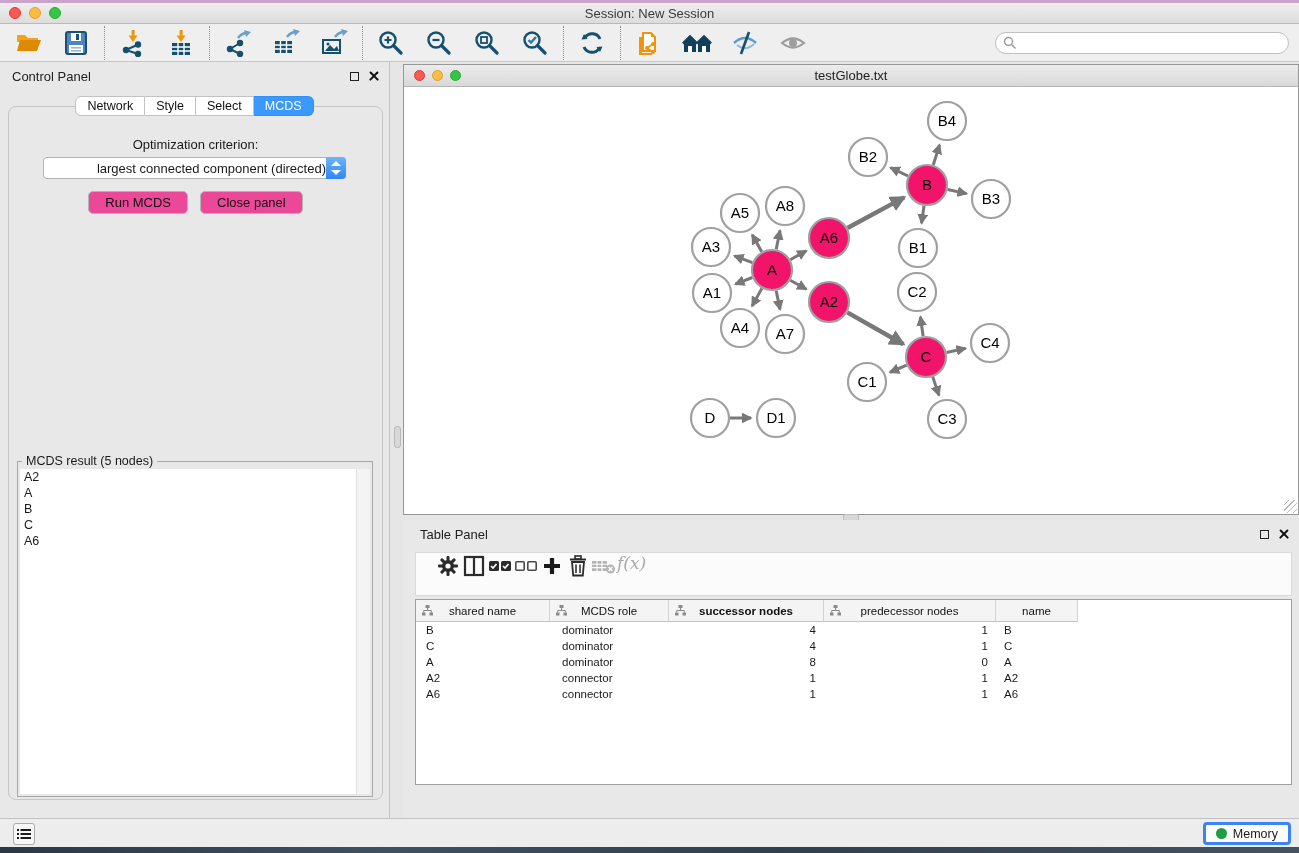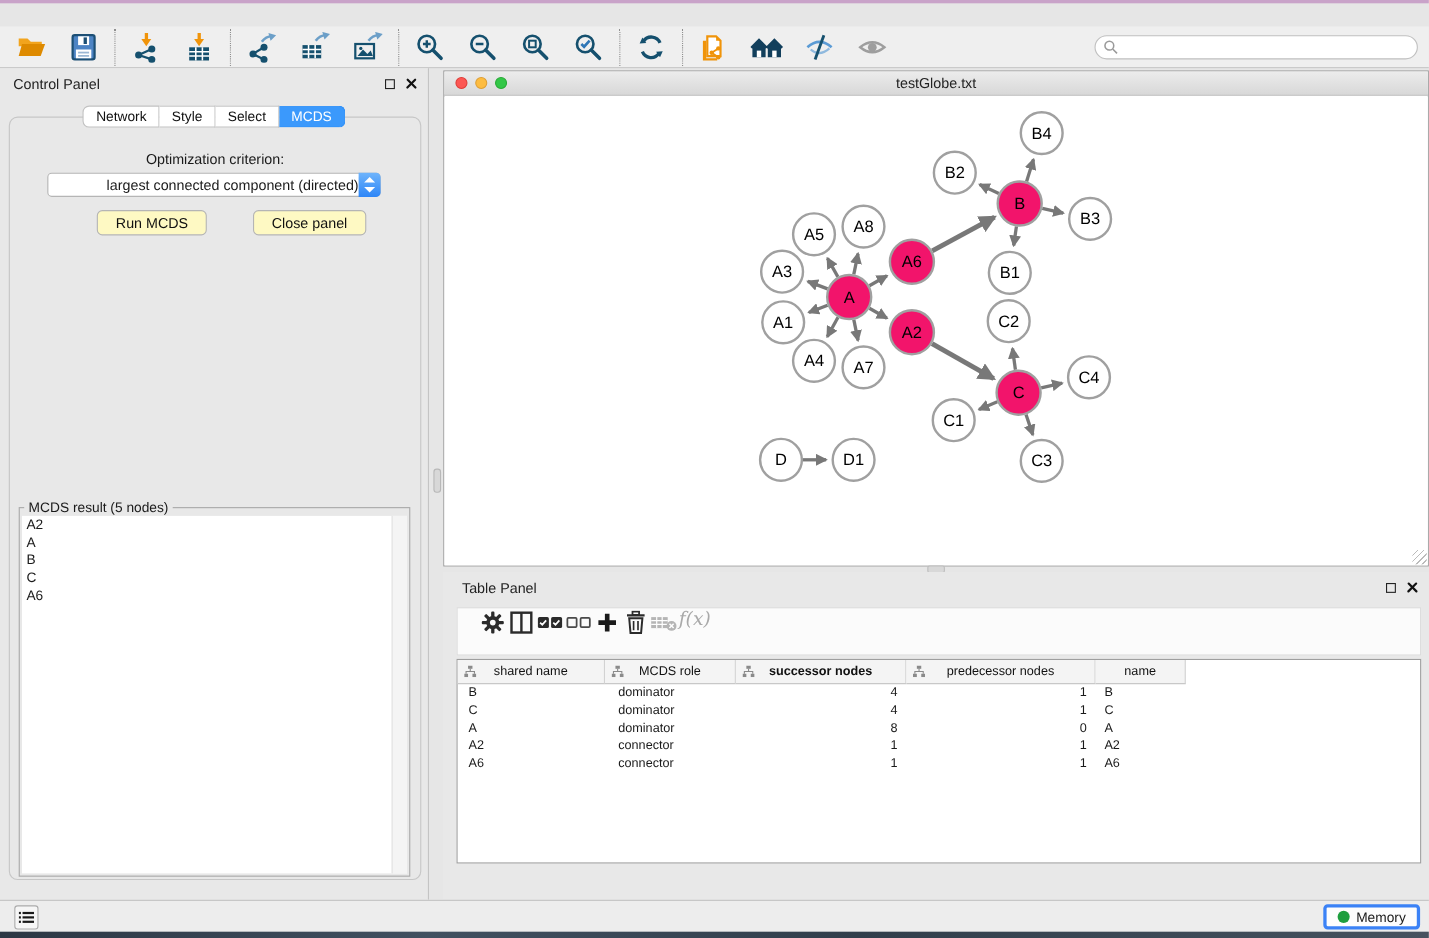--- a/index.html
+++ b/index.html
@@ -54,21 +54,21 @@
   .opt-label { position:absolute; left:0; right:0; top:30px; text-align:center; font-size:13px; }
   .dropdown { position:absolute; left:34px; right:36px; top:50px; height:22px; background:#fff;
     border:1px solid #B5B5B5; border-radius:4px; display:flex; align-items:center; }
   .dropdown .dval { flex:1; font-size:13px; padding-left:10px; text-align:right; }
   .stepper { width:20px; height:22px; margin-right:-1px; border-radius:0 4px 4px 0;
     background:linear-gradient(#6EB4FC,#2E86F7); position:relative; }
   .stepper i { position:absolute; left:5px; width:0; height:0; border-left:5px solid transparent; border-right:5px solid transparent; }
   .stepper i.up { top:4px; border-bottom:5px solid #fff; }
   .stepper i.dn { bottom:4px; border-top:5px solid #fff; }
   .btnrow { position:absolute; left:0; right:0; top:84px; display:flex; justify-content:center; gap:12px; }
-  .pbtn { background:#fef9c3; border:1px solid #B5B5B5; border-radius:5px; padding:3px 16px; font-size:13px; color:#111;margin-left:30px; }
+  .pbtn { background:#ec4899; border:1px solid #B5B5B5; border-radius:5px; padding:3px 16px; font-size:13px; color:#111; }
 
   .groupbox { position:absolute; left:8px; right:9px; top:354px; bottom:2px; border:1px solid #A8A8A8; }
   .groupbox .gtitle { position:absolute; top:-8px; left:4px; background:#E8E8E8; padding:0 4px; font-size:12.5px; }
   .mcds-list { position:absolute; left:2px; right:2px; top:7px; bottom:2px; background:#fff; overflow:hidden; }
   .mcds-list .row { font-size:12.5px; line-height:16px; padding-left:4px; }
   .mcds-scroll { position:absolute; right:2px; top:7px; bottom:2px; width:14px;
     background:#F4F4F4; border-left:1px solid #E2E2E2; }
 
   
   .netwin { position:absolute; left:403px; top:64px; width:896px; height:451px;
@@ -115,20 +115,28 @@
   .memdot { width:11px; height:11px; border-radius:50%; background:#1E9E3E; }
   .wallpaper-bottom { position:absolute; left:0; top:847px; width:100%; height:6px;
     background:linear-gradient(90deg,#2C3744,#415060 30%,#313E4B 60%,#46525F); }
 </style>
 </head>
 <body>
 
 <div class="app">
   <div class="wallpaper-top"></div>
 
+  <div class="titlebar">
+    <div class="lights">
+      <span class="light r"></span>
+      <span class="light y"></span>
+      <span class="light g"></span>
+    </div>
+    <div class="title">Session: New Session</div>
+  </div>
 
   <div class="toolbar">
     <div class="tgroup">
       <span class="tbtn">
         <svg width="28" height="28" viewBox="0 0 28 28">
             <path d="M3 6h8l3 3h10v4H3z" fill="#F2A41D"></path>
             <path d="M6 11h21l-4 11H3z" fill="#DE8A00"></path>
           </svg>
       </span>
       <span class="tbtn">

